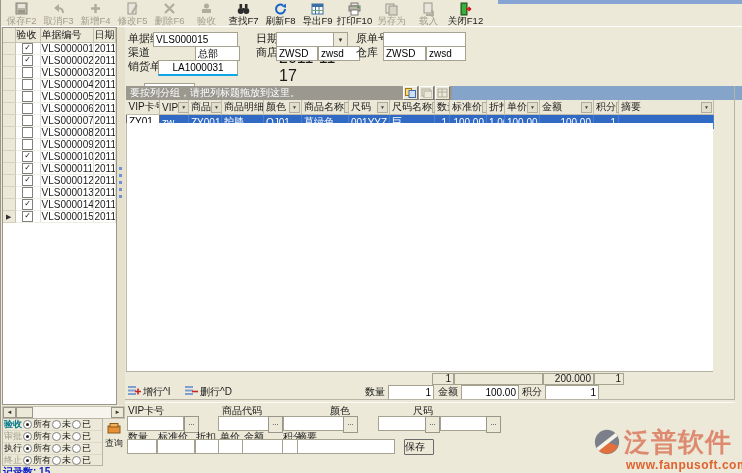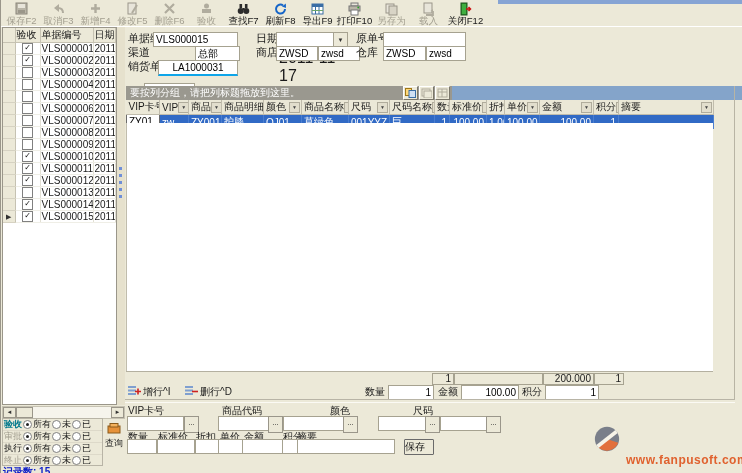--- a/index.html
+++ b/index.html
@@ -718,17 +718,18 @@
     <input class="tbox" style="left: 172px; top: 412px; width: 92px;">
     <div class="savebtn" style="top:412px;">保存</div>
 
     <div class="logo">
       <div class="logorow">
         <span><svg width="28" height="28" viewBox="0 0 30 30">
               <circle cx="15" cy="15" r="13" fill="#7a7f8a"></circle>
               <path d="M27 19 A13 13 0 0 1 6 24 L15 15 Z" fill="#e2703d"></path>
               <rect x="2" y="13" width="26" height="4" fill="#f6f3e8" transform="rotate(-38 15 15)"></rect>
             </svg></span>
+        <span class="logoname">泛普软件</span>
       </div>
       <div class="logourl">www.fanpusoft.com</div>
     </div>
   </div>
 </div>
 
 </body></html>

